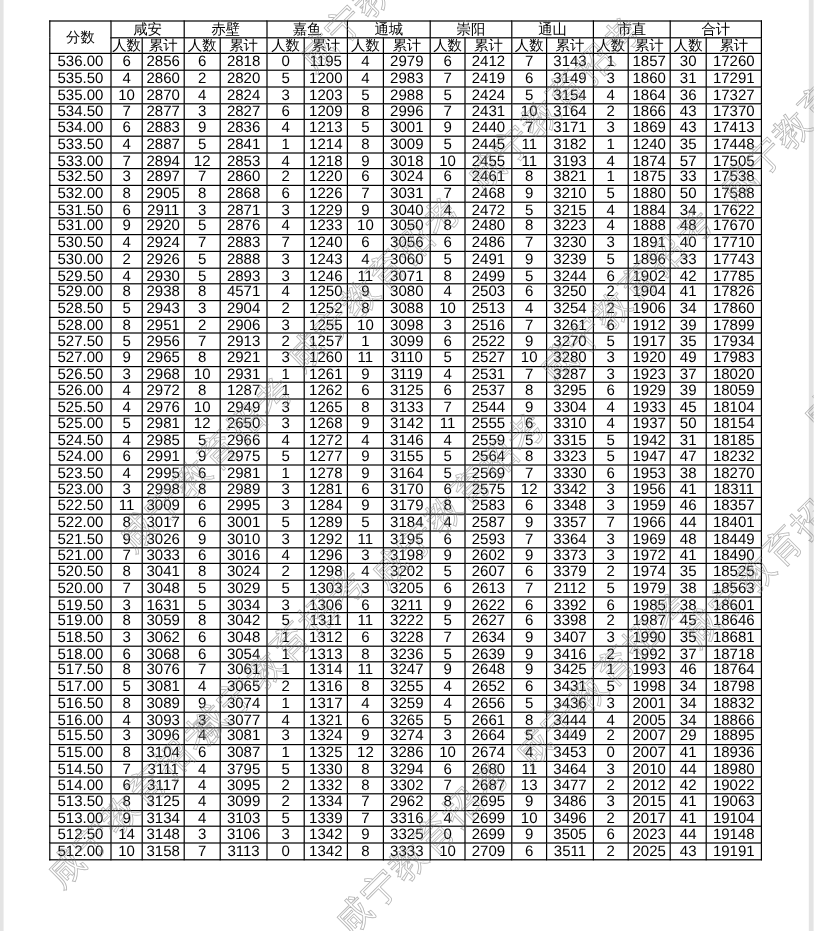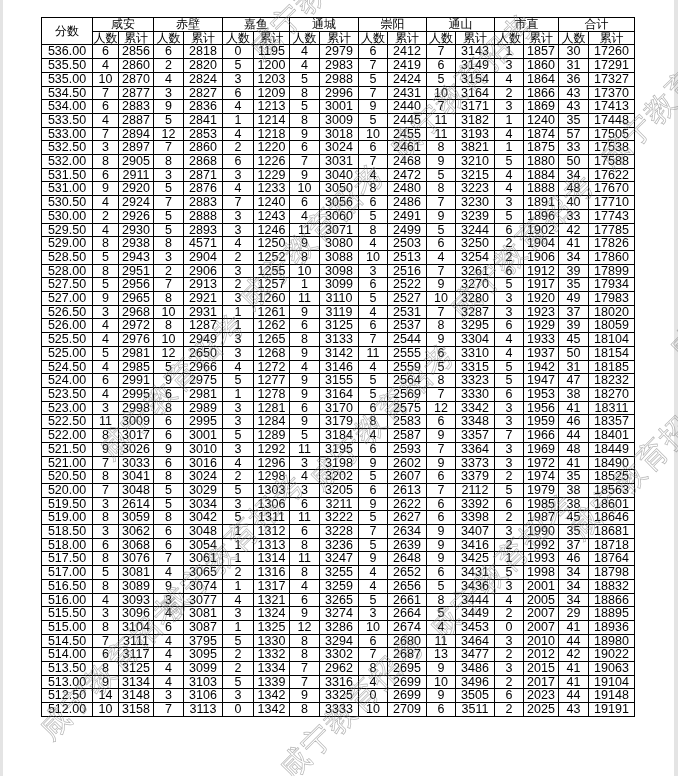--- a/index.html
+++ b/index.html
@@ -711,21 +711,21 @@
         <td>7</td>
         <td>2112</td>
         <td>5</td>
         <td>1979</td>
         <td>38</td>
         <td>18563</td>
       </tr>
       <tr>
         <td>519.50</td>
         <td>3</td>
-        <td>2614</td>
+        <td>1631</td>
         <td>5</td>
         <td>3034</td>
         <td>3</td>
         <td>1306</td>
         <td>6</td>
         <td>3211</td>
         <td>9</td>
         <td>2622</td>
         <td>6</td>
         <td>3392</td>

